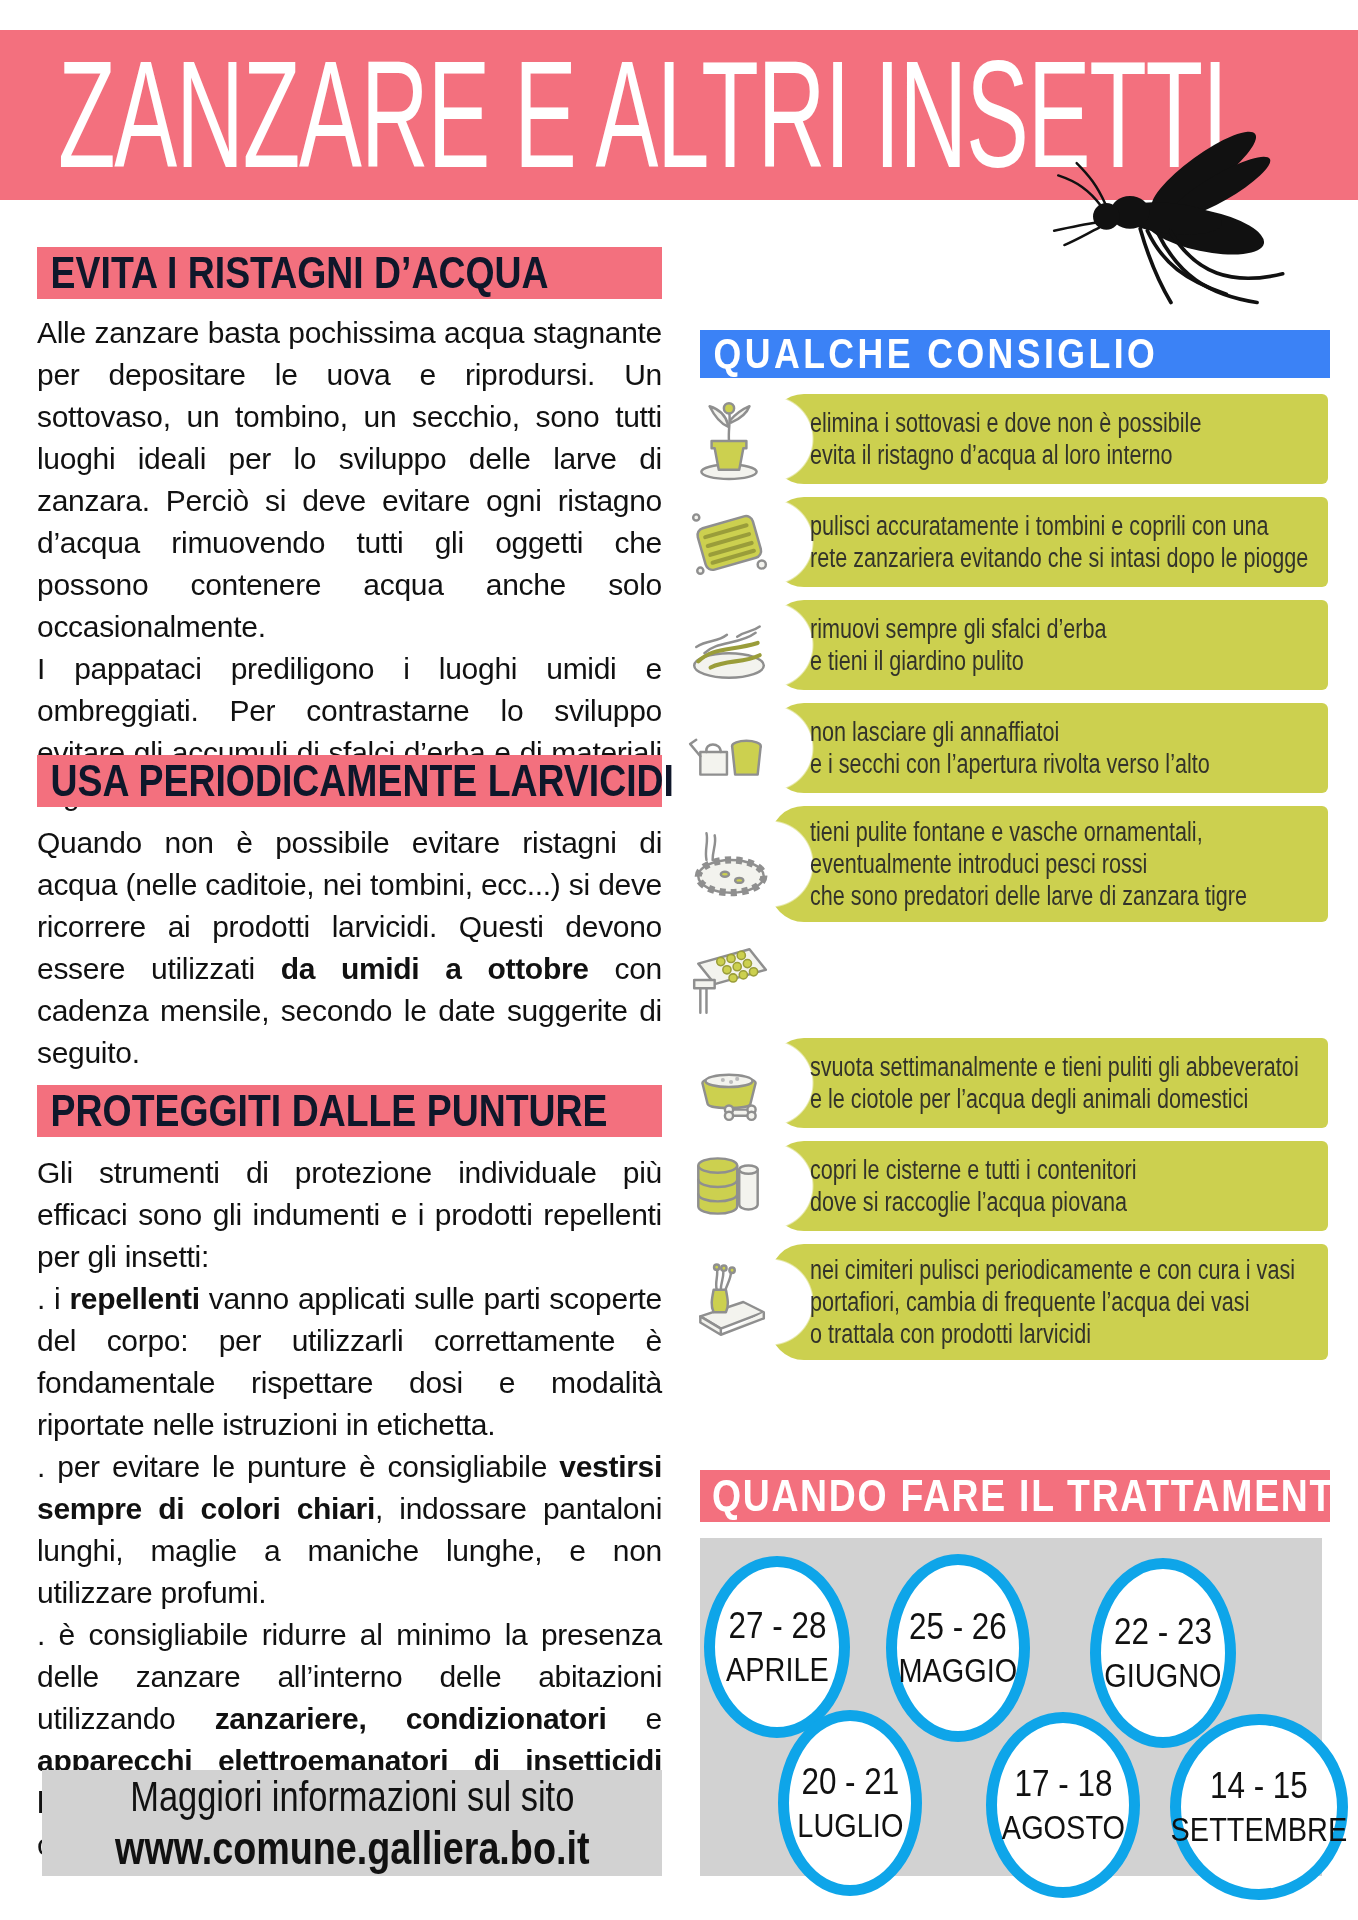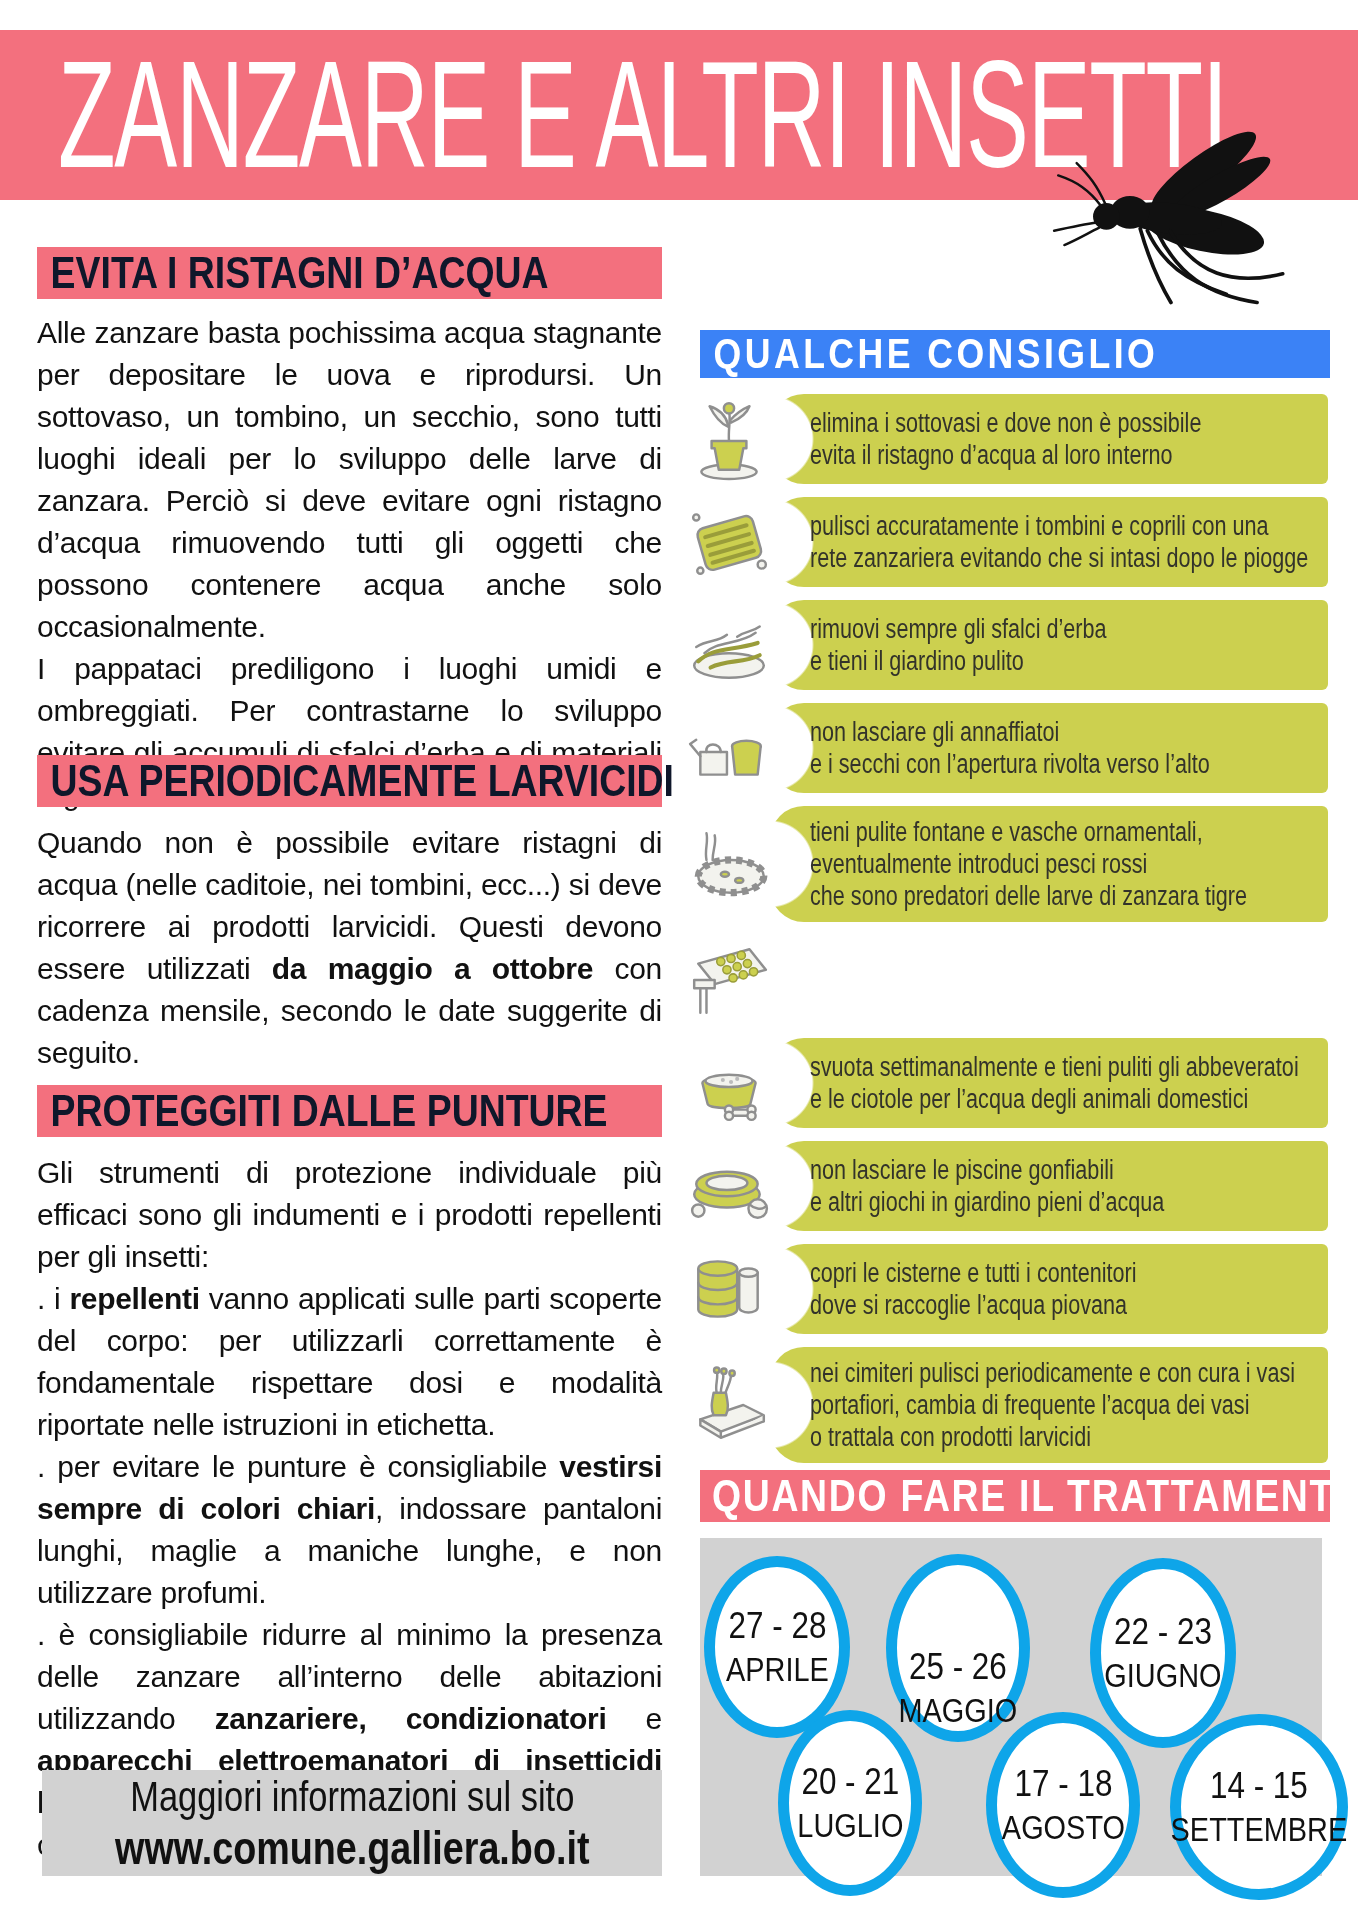--- a/index.html
+++ b/index.html
@@ -95,21 +95,21 @@
   </div>
   <div class="body-text" style="top:312px;">
     <p>Alle zanzare basta pochissima acqua stagnante per depositare le uova e riprodursi. Un sottovaso, un tombino, un secchio, sono tutti luoghi ideali per lo sviluppo delle larve di zanzara. Perciò si deve evitare ogni ristagno d’acqua rimuovendo tutti gli oggetti che possono contenere acqua anche solo occasionalmente.</p>
     <p>I pappataci prediligono i luoghi umidi e ombreggiati. Per contrastarne lo sviluppo evitare gli accumuli di sfalci d’erba e di materiali organici.</p>
   </div>
 
   <div class="barhead" style="left:37px;top:755px;width:625px;text-align:right;">
     <span>USA PERIODICAMENTE LARVICIDI</span>
   </div>
   <div class="body-text" style="top:822px;">
-    <p><span>Quando non è possibile evitare ristagni di acqua (nelle caditoie, nei tombini, ecc...) si deve ricorrere ai prodotti larvicidi. Questi devono essere utilizzati </span><b>da maggio a ottobre</b><span> con cadenza mensile, secondo le date suggerite di seguito.</span></p>
+    <p><span>Quando non è possibile evitare ristagni di acqua (nelle caditoie, nei tombini, ecc...) si deve ricorrere ai prodotti larvicidi. Questi devono essere utilizzati </span><b>da umidi a ottobre</b><span> con cadenza mensile, secondo le date suggerite di seguito.</span></p>
   </div>
 
   <div class="barhead" style="left:37px;top:1085px;width:625px;">
     <span>PROTEGGITI DALLE PUNTURE</span>
   </div>
   <div class="body-text" style="top:1152px;">
     <p>Gli strumenti di protezione individuale più efficaci sono gli indumenti e i prodotti repellenti per gli insetti:</p>
     <p><span>. i </span><b>repellenti</b><span> vanno applicati sulle parti scoperte del corpo: per utilizzarli correttamente è fondamentale rispettare dosi e modalità riportate nelle istruzioni in etichetta.</span></p>
     <p><span>. per evitare le punture è consigliabile </span><b>vestirsi sempre di colori chiari</b><span>, indossare pantaloni lunghi, maglie a maniche lunghe, e non utilizzare profumi.</span></p>
     <p><span>. è consigliabile ridurre al minimo la presenza delle zanzare all’interno delle abitazioni utilizzando </span><b>zanzariere, condizionatori</b><span> e </span><b>apparecchi elettroemanatori di insetticidi liquidi</b><span> o </span><b>a piastrine</b><span> o </span><b>zampironi</b><span>, ma sempre con le finestre aperte.</span></p>
@@ -250,36 +250,20 @@
         </g>
       </svg>
       <div class="tip-body">
         <div class="tip-lines">
           <div>svuota settimanalmente e tieni puliti gli abbeveratoi</div>
           <div>e le ciotole per l’acqua degli animali domestici</div>
         </div>
       </div>
     </div>
 
-    <div class="tip-row">
-      <svg class="tip-icon" viewBox="0 0 84 84">
-        <ellipse class="icg" cx="40" cy="50" rx="32" ry="13"></ellipse>
-        <ellipse class="icg" cx="40" cy="40" rx="30" ry="12"></ellipse>
-        <ellipse class="icf" cx="40" cy="39" rx="20" ry="7"></ellipse>
-        <circle class="icf" cx="70" cy="64" r="9"></circle>
-        <path class="ic" d="M62,60 C66,64 74,66 78,62"></path>
-        <circle class="icf" cx="12" cy="66" r="6"></circle>
-      </svg>
-      <div class="tip-body">
-        <div class="tip-lines">
-          <div>non lasciare le piscine gonfiabili</div>
-          <div>e altri giochi in giardino pieni d’acqua</div>
-        </div>
-      </div>
-    </div>
 
     <div class="tip-row">
       <svg class="tip-icon" viewBox="0 0 84 84">
         <path class="icf" d="M52,26 h18 v34 a9,5 0 0 1 -18,0 Z"></path>
         <ellipse class="icf" cx="61" cy="26" rx="9" ry="4"></ellipse>
         <path class="icg" d="M12,22 v40 a19,7 0 0 0 38,0 v-40"></path>
         <ellipse class="icg" cx="31" cy="22" rx="19" ry="7"></ellipse>
         <path class="ic" d="M12,36 a19,7 0 0 0 38,0 M12,50 a19,7 0 0 0 38,0"></path>
       </svg>
       <div class="tip-body">
@@ -314,21 +298,21 @@
     <span>QUANDO FARE IL TRATTAMENTO</span>
   </div>
 
   <div class="dates-box">
     <div class="date-circle" style="left:4px;top:18px;width:124px;height:160px;">
       <div class="date-inner">
         <div class="date-days">27 - 28</div>
         <div class="date-month">APRILE</div>
       </div>
     </div>
-    <div class="date-circle" style="left:186px;top:16px;width:122px;height:166px;justify-content:flex-end;">
+    <div class="date-circle" style="left:186px;top:16px;width:122px;height:166px;">
       <div class="date-inner">
         <div class="date-days">25 - 26</div>
         <div class="date-month">MAGGIO</div>
       </div>
     </div>
     <div class="date-circle" style="left:390px;top:20px;width:124px;height:168px;">
       <div class="date-inner">
         <div class="date-days">22 - 23</div>
         <div class="date-month">GIUGNO</div>
       </div>

